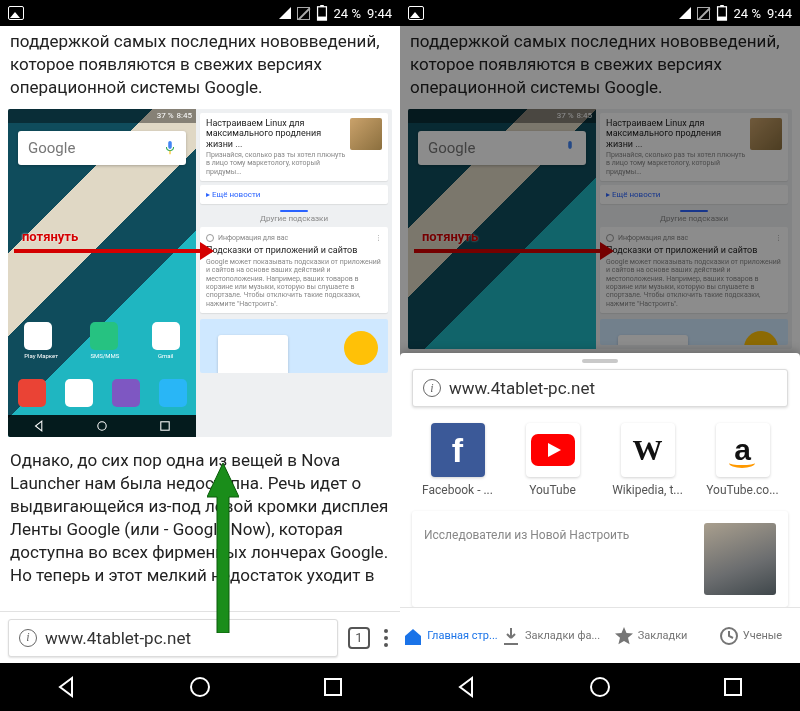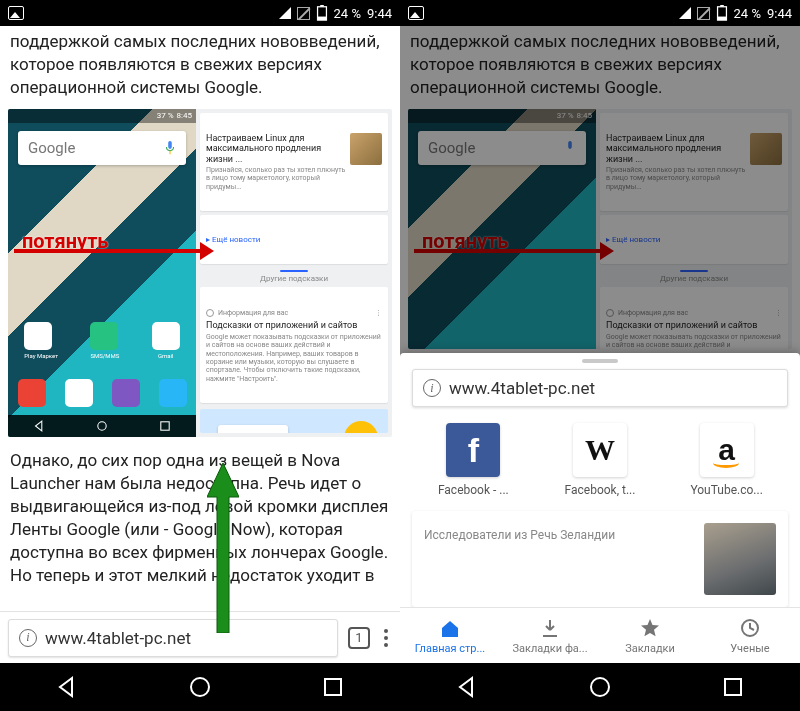--- a/index.html
+++ b/index.html
@@ -26,33 +26,33 @@
   .bodytext { font-size: 17px; color: #222; line-height: 1.35; padding: 4px 10px 8px; }
 
   
   .composite { display: flex; margin: 2px 8px 8px; height: 328px; border-radius: 2px; overflow: hidden; }
   .composite.mini { height: 240px; }
   .comp-left { flex: 1; position: relative; background: linear-gradient(135deg, #0f4c5c 0 28%, #e0d8c5 28% 44%, #0f4c5c 44% 60%, #1fb6c1 60% 100%); }
   .comp-left .mini-status { position: absolute; top: 0; left: 0; right: 0; height: 14px; background: rgba(0,0,0,.4); color: #fff; font-size: 8px; display: flex; justify-content: flex-end; align-items: center; padding: 0 4px; gap: 3px; }
   .searchpill { position: absolute; top: 22px; left: 10px; right: 10px; height: 34px; background: #fff; border-radius: 3px; box-shadow: 0 1px 3px rgba(0,0,0,.25); display: flex; align-items: center; padding: 0 10px; justify-content: space-between; }
   .searchpill .glogo { font-size: 15px; color: #777; }
   .searchpill .mic { width: 12px; height: 16px; }
-  .pull-label { position: absolute; top: 120px; left: 14px; color: #d40000; font-weight: 700; font-size: 20px; text-shadow: 0 0 2px #fff; }
+  .pull-label { position: absolute; top: 120px; left: 14px; color: #d40000; font-weight: 700; font-size: 13px; text-shadow: 0 0 2px #fff; }
   .pull-arrow { position: absolute; top: 140px; left: 6px; width: 188px; height: 4px; background: #d40000; }
   .pull-arrow::after { content: ""; position: absolute; right: -12px; top: -7px; border-left: 14px solid #d40000; border-top: 9px solid transparent; border-bottom: 9px solid transparent; }
   .dockrow { position: absolute; left: 0; right: 0; display: flex; justify-content: space-around; align-items: flex-end; }
   .dockrow.top { bottom: 78px; }
   .dockrow.bot { bottom: 30px; }
   .appic { width: 28px; height: 28px; border-radius: 5px; display: flex; align-items: center; justify-content: center; font-size: 14px; color: #fff; position: relative; }
   .applbl { font-size: 6px; color: #fff; text-align: center; margin-top: 2px; }
   .mini-nav { position: absolute; left: 0; right: 0; bottom: 0; height: 22px; background: rgba(0,0,0,.85); display: flex; align-items: center; justify-content: space-around; }
   .mini-nav svg { width: 14px; height: 14px; }
 
   .comp-right { flex: 1; background: #eef0f2; padding: 4px; display: flex; flex-direction: column; gap: 4px; font-size: 8px; color: #444; overflow: hidden; }
-  .card { background: #fff; border-radius: 2px; padding: 20px 6px; box-shadow: 0 1px 1px rgba(0,0,0,.08); }
+  .card { background: #fff; border-radius: 2px; padding: 5px 6px; box-shadow: 0 1px 1px rgba(0,0,0,.08); }
   .card .ctitle { font-size: 9px; color: #222; line-height: 1.15; }
   .card .csub { font-size: 7px; color: #888; margin-top: 2px; line-height: 1.2; }
   .card.withimg { display: flex; gap: 4px; }
   .thumb { width: 32px; height: 32px; background: linear-gradient(135deg,#caa26b,#8b6f3e); flex-shrink: 0; border-radius: 2px; }
   .divline { width: 28px; height: 2px; background: #2962ff; margin: 2px auto; border-radius: 2px; }
   .centertxt { text-align: center; color: #888; font-size: 8px; }
   .illus { height: 54px; background: #cfe8ff; border-radius: 2px; position: relative; margin-top: 2px; overflow: hidden; }
   .illus .win { position: absolute; left: 18px; top: 16px; width: 70px; height: 40px; background: #fff; border-radius: 3px; box-shadow: 0 1px 3px rgba(0,0,0,.2); }
   .illus .disc { position: absolute; right: 10px; top: 12px; width: 34px; height: 34px; background: #ffc107; border-radius: 50%; }
 
@@ -82,21 +82,21 @@
   .tile.am { font-family: Arial; font-size: 30px; font-weight: 900; color: #111; position: relative; }
   .tile.am::after { content: ""; position: absolute; bottom: 9px; left: 13px; width: 26px; height: 7px; border-bottom: 3px solid #ff9900; border-radius: 0 0 50% 50%; }
   .sitelbl { font-size: 12px; color: #555; white-space: nowrap; overflow: hidden; text-overflow: ellipsis; max-width: 80px; text-align: center; }
 
   .newscard { margin: 6px 12px 0; background: #fff; border-radius: 3px; box-shadow: 0 1px 3px rgba(0,0,0,.15); padding: 12px; display: flex; gap: 10px; align-items: flex-start; }
   .newscard .ntext { flex: 1; font-size: 16px; color: #222; line-height: 1.35; }
   .newscard .nsub { font-size: 12px; color: #888; margin-top: 4px; }
   .newscard .nimg { width: 72px; height: 72px; background: linear-gradient(160deg,#a99f8e,#6b6d6f 60%,#3f474b); border-radius: 3px; flex-shrink: 0; }
 
   .bottomtabs { display: flex; border-top: 1px solid #e4e4e4; background: #fff; height: 56px; }
-  .btab { flex: 1; display: flex; flex-direction: column; align-items: center; justify-content: center; gap: 3px; font-size: 11px; color: #757575; }
+  .btab { flex: 1; display: flex; flex-direction: row; align-items: center; justify-content: center; gap: 3px; font-size: 11px; color: #757575; }
   .btab.active { color: #1a73e8; }
   .btab svg { width: 22px; height: 22px; }
   .btab .lbl { white-space: nowrap; overflow: hidden; text-overflow: ellipsis; max-width: 88px; }
 </style>
 </head>
 <body>
 
 <div class="screen left">
   <div class="statusbar">
     <div class="st-left">
@@ -304,31 +304,40 @@
     <div class="omnibox">
       <span class="info-ic">i</span>
       <span>www.4tablet-pc.net</span>
     </div>
     <div class="sites" id="sites">
         <div class="site">
           <div class="tile fb">f</div>
           <div class="sitelbl">Facebook - ...</div>
         </div>
         <div class="site">
+          <div class="tile yt">
+            <svg viewBox="0 0 44 32">
+              <rect width="44" height="32" rx="7" fill="#ff0000"></rect>
+              <polygon points="17,9 17,23 30,16" fill="#fff"></polygon>
+            </svg>
+          </div>
+          <div class="sitelbl">YouTube</div>
+        </div>
+        <div class="site">
           <div class="tile wk">W</div>
-          <div class="sitelbl">Facebook, t...</div>
+          <div class="sitelbl">Wikipedia, t...</div>
         </div>
         <div class="site">
           <div class="tile am">a</div>
           <div class="sitelbl">YouTube.co...</div>
         </div>
       </div>
     <div class="newscard">
       <div class="ntext">
-        <div class="nsub">Исследователи из Речь Зеландии</div>
+        <div class="nsub">Исследователи из Новой Настроить</div>
       </div>
       <div class="nimg"></div>
     </div>
     <div class="bottomtabs" id="btabs">
         <div class="btab active">
           <svg viewBox="0 0 22 22">
             <path d="M3 11 L11 4 L19 11 V20 H3 Z" fill="currentColor"></path>
           </svg>
           <span class="lbl">Главная стр...</span>
         </div>

